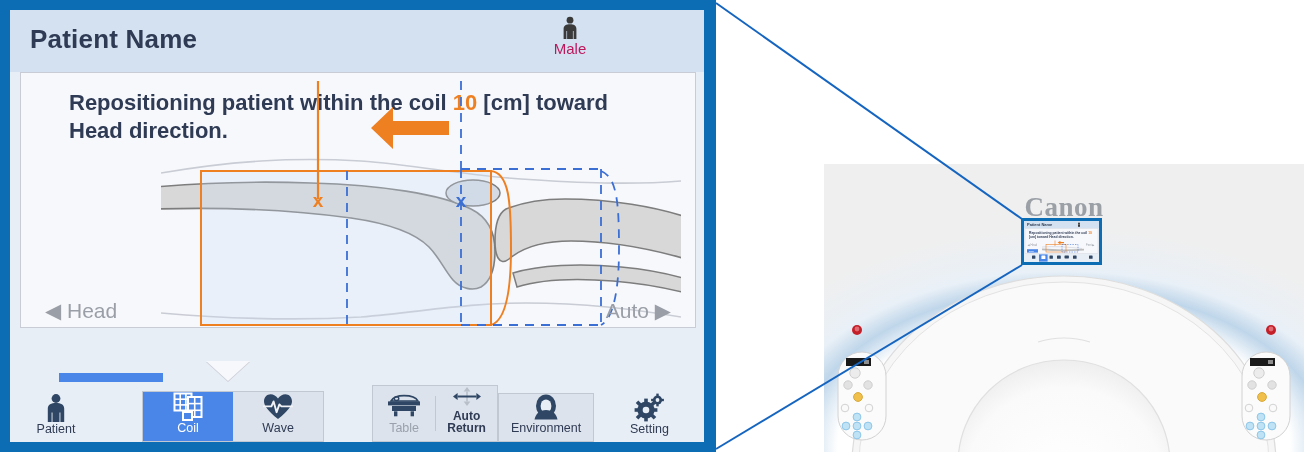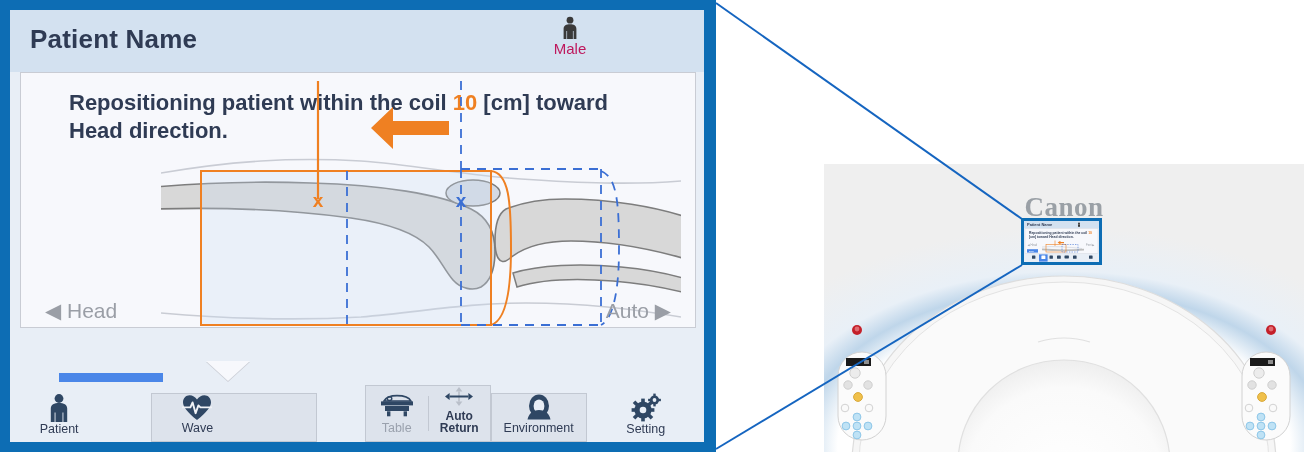--- a/index.html
+++ b/index.html
@@ -181,20 +181,37 @@
             <path d="M4.8 29 V15.5 C4.8 11.6 8.2 10 13 10 C17.8 10 21.2 11.6 21.2 15.5 V29 H17.4 V19.5 H16.5 V29 H9.5 V19.5 H8.6 V29 Z" fill="#2f4764"></path>
           </svg>
         </span>
         <span class="cap">Patient</span>
       </div>
 
       <div class="tb-sep"></div>
       <div style="width:46px;"></div>
 
       <div class="tb-group" style="width:182px;">
+        <div class="tb-item tb-active" style="width:91px;">
+          <span class="glyph">
+            <svg width="30" height="30" viewBox="0 0 30 30">
+              <rect x="1.5" y="1.5" width="17" height="17" fill="none" stroke="#ffffff" stroke-width="2"></rect>
+              <line x1="7.2" y1="1.5" x2="7.2" y2="18.5" stroke="#ffffff" stroke-width="1.6"></line>
+              <line x1="12.9" y1="1.5" x2="12.9" y2="18.5" stroke="#ffffff" stroke-width="1.6"></line>
+              <line x1="1.5" y1="7.2" x2="18.5" y2="7.2" stroke="#ffffff" stroke-width="1.6"></line>
+              <line x1="1.5" y1="12.9" x2="18.5" y2="12.9" stroke="#ffffff" stroke-width="1.6"></line>
+              <rect x="15" y="5" width="13.5" height="20" fill="#4a86e8" stroke="#ffffff" stroke-width="2"></rect>
+              <line x1="21.7" y1="5" x2="21.7" y2="25" stroke="#ffffff" stroke-width="1.6"></line>
+              <line x1="15" y1="11.6" x2="28.5" y2="11.6" stroke="#ffffff" stroke-width="1.6"></line>
+              <line x1="15" y1="18.3" x2="28.5" y2="18.3" stroke="#ffffff" stroke-width="1.6"></line>
+              <rect x="10" y="20" width="9" height="8" fill="#4a86e8" stroke="#ffffff" stroke-width="2"></rect>
+            </svg>
+          </span>
+          <span class="cap">Coil</span>
+        </div>
         <div class="tb-item" style="width:91px;">
           <span class="glyph">
             <svg width="30" height="28" viewBox="0 0 30 28">
               <path d="M15 26 C5 18 1 12.5 1 8.2 C1 4 4 1.2 7.6 1.2 C10.6 1.2 13.2 3 15 5.6 C16.8 3 19.4 1.2 22.4 1.2 C26 1.2 29 4 29 8.2 C29 12.5 25 18 15 26 Z" fill="#2f4764"></path>
               <path d="M0 13.4 H8.4 L10.6 8.4 L13.6 19.2 L16.4 11.4 L18.4 13.4 H30" fill="none" stroke="#f0f2f6" stroke-width="1.9" stroke-linejoin="round"></path>
             </svg>
           </span>
           <span class="cap">Wave</span>
         </div>
       </div>

